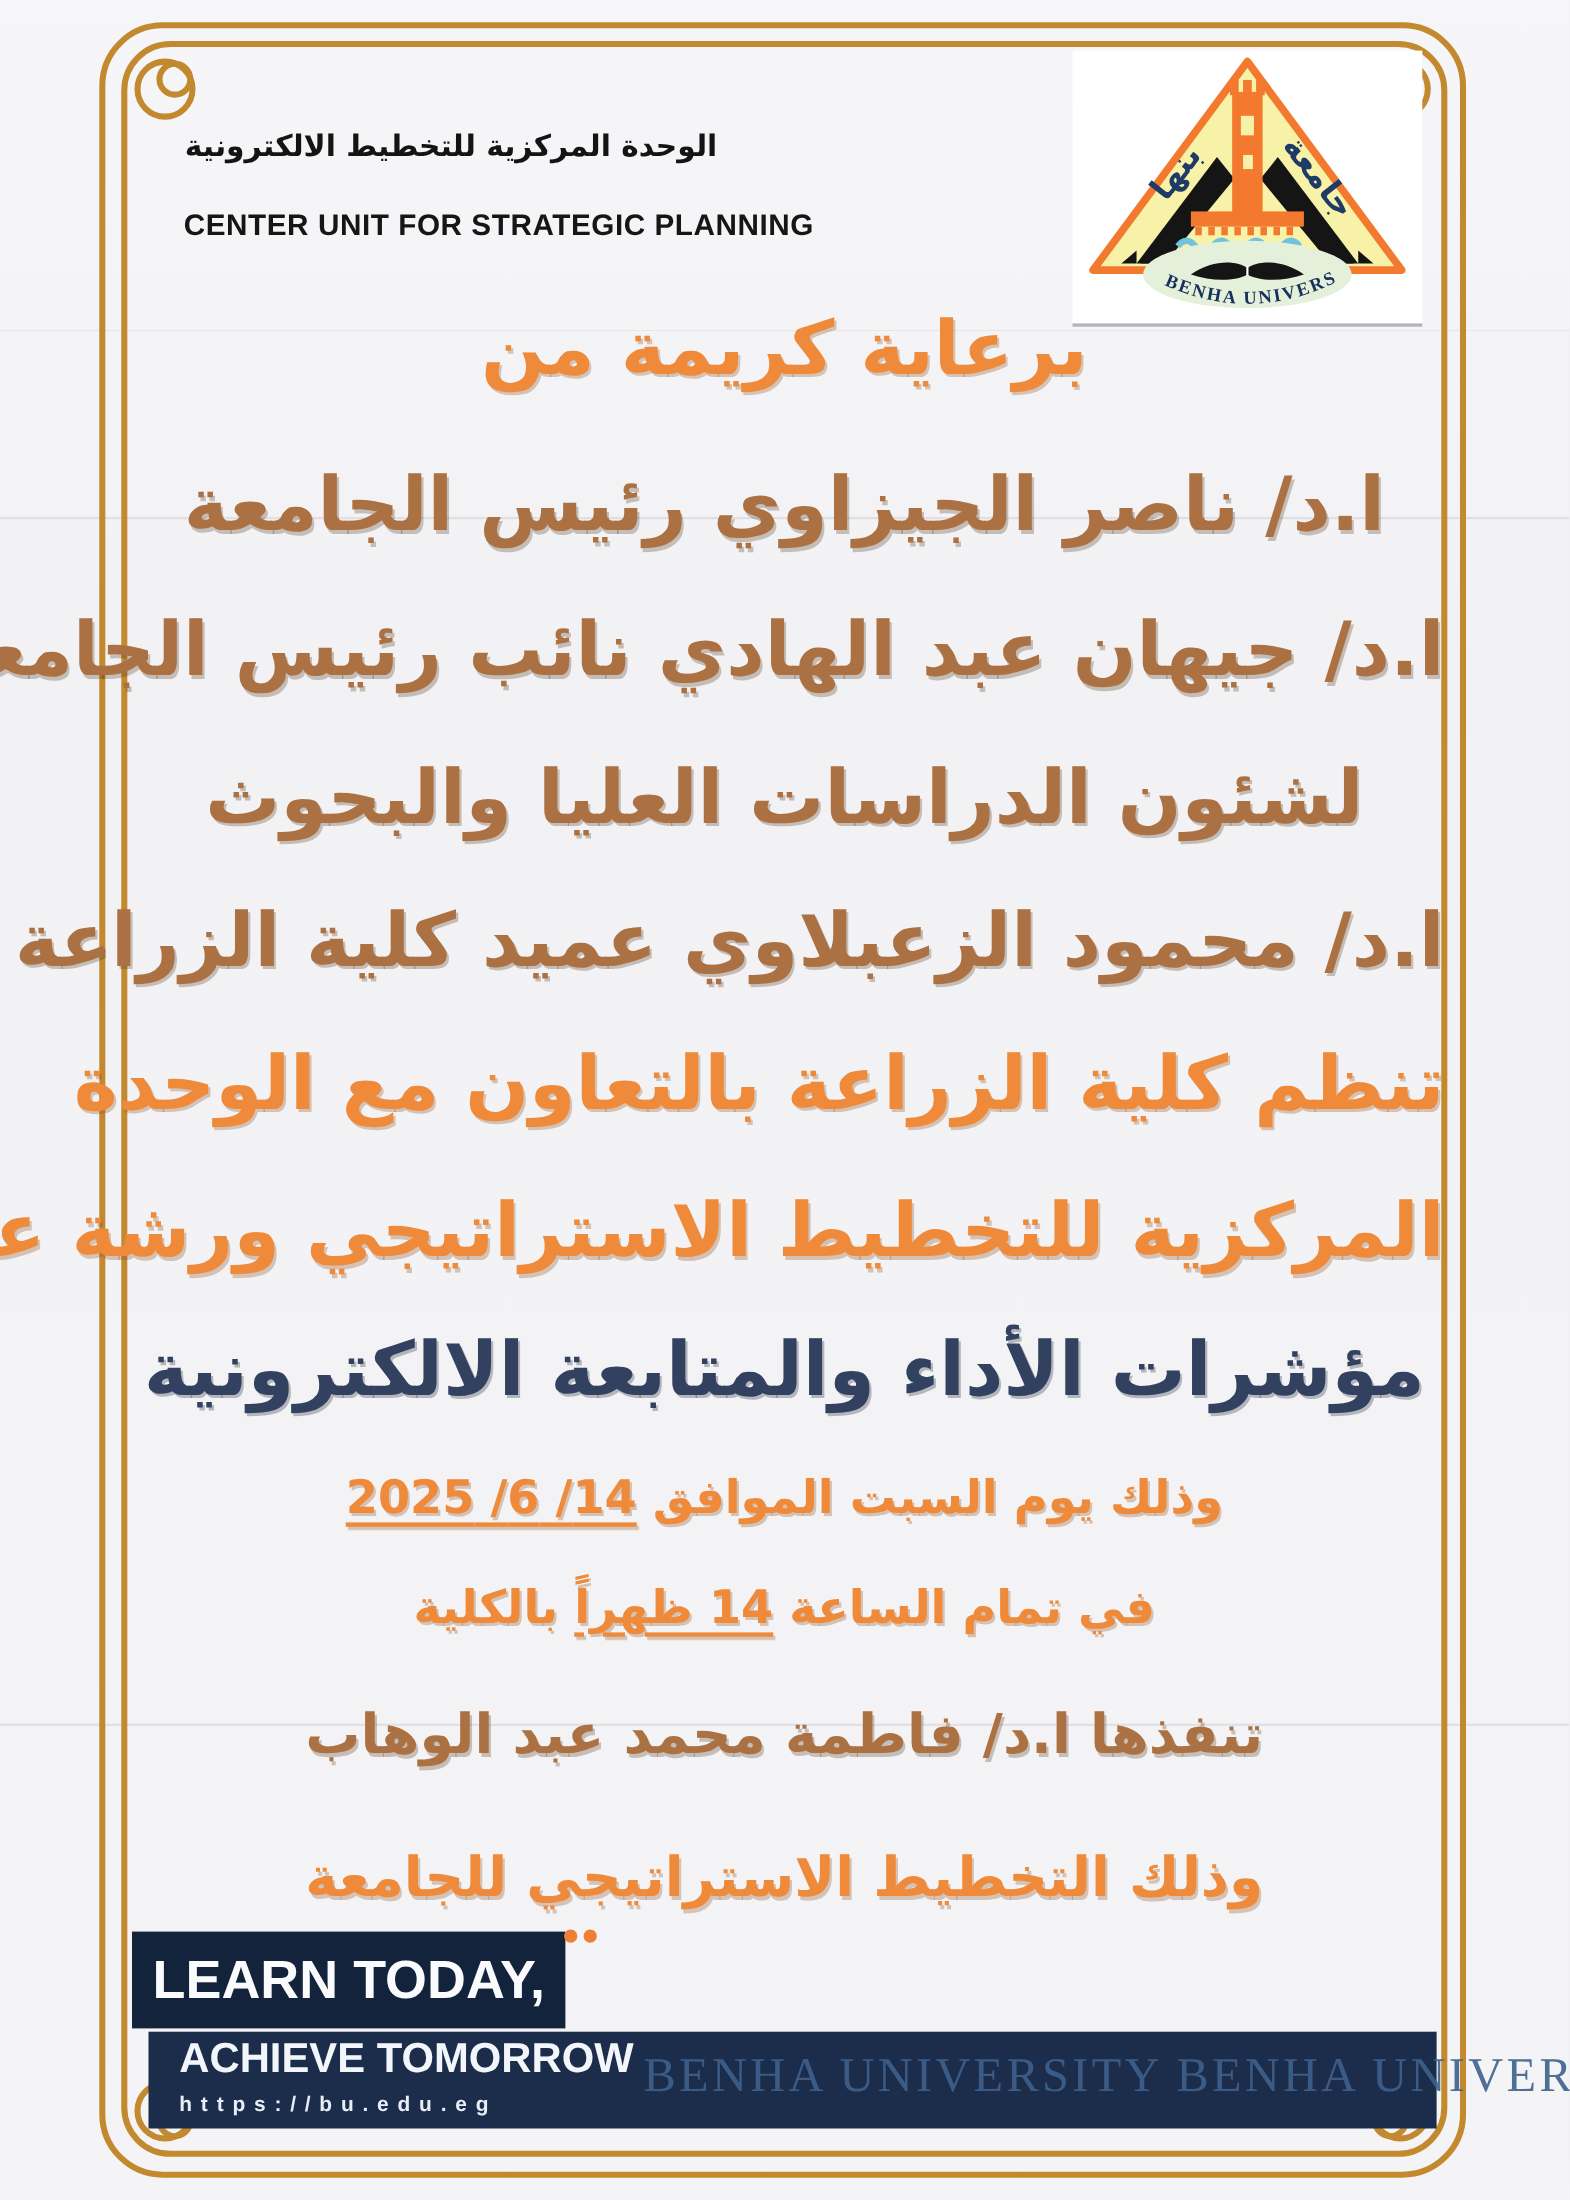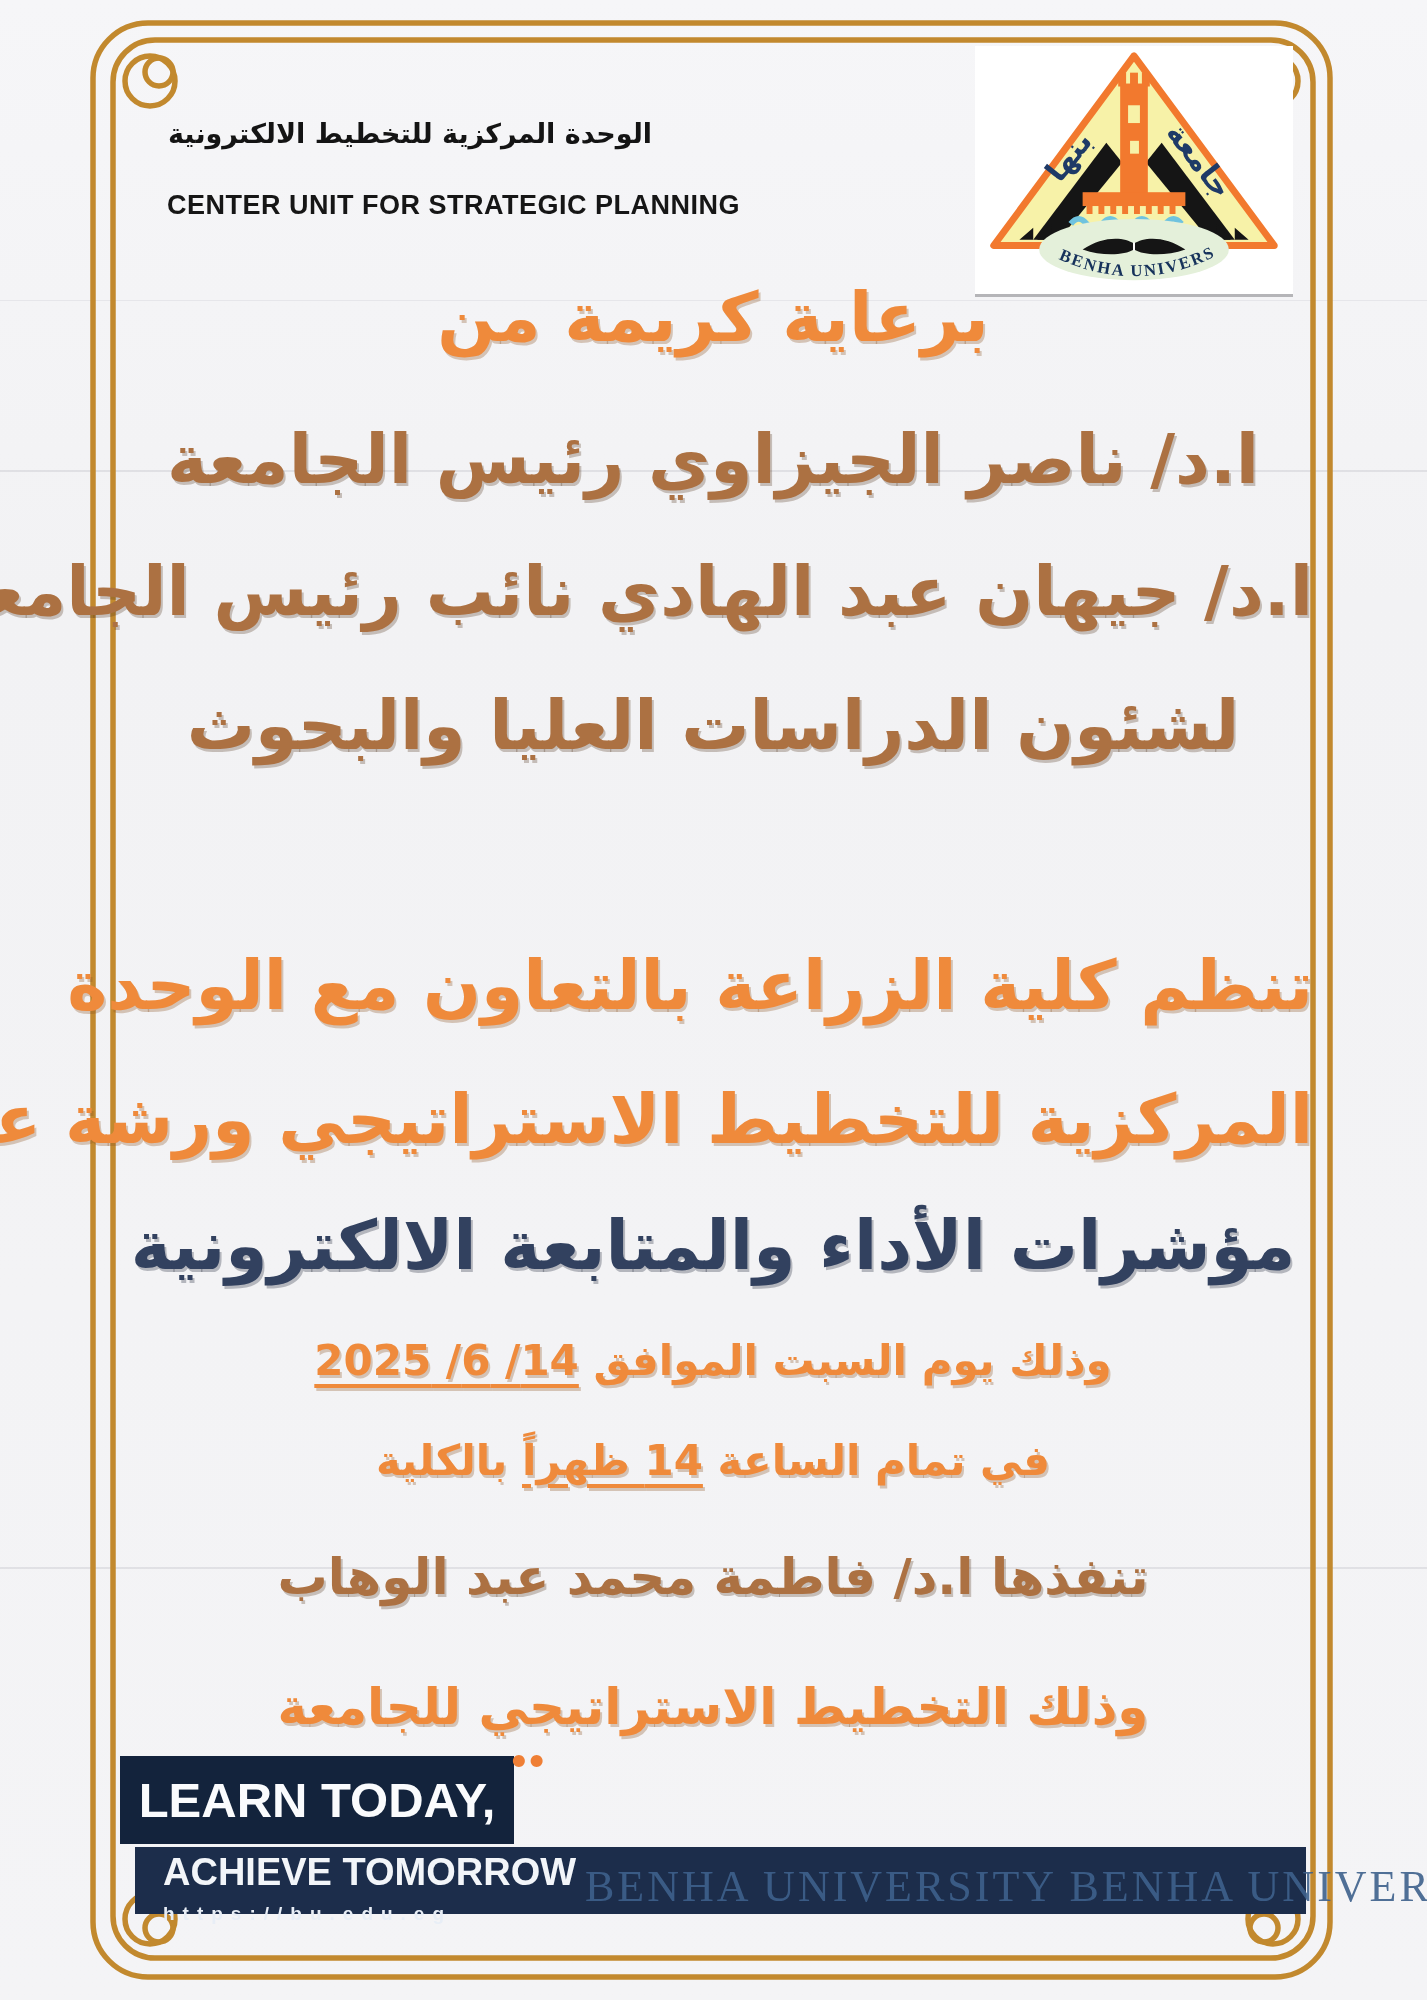--- a/index.html
+++ b/index.html
@@ -28,21 +28,21 @@
   .l0{top:278px;} .l1{top:420px;} .l2{top:552px;} .l3{top:686px;} .l4{top:816px;}
   .l5{top:946px;} .l6{top:1080px;} .l7{top:1206px;} .l8{top:1336px;} .l9{top:1436px;}
   .l10{top:1548px;} .l11{top:1678px;}
 
   .learn-box{position:absolute;left:120px;top:1756px;width:394px;height:88px;z-index:4;
              background:#13233C;display:flex;align-items:center;justify-content:center;
              font-family:"Liberation Sans",sans-serif;font-weight:bold;font-size:49px;color:#fafbfd;
              letter-spacing:0;}
   .quote-dots{position:absolute;left:508px;top:1742px;z-index:5;color:#EF7F35;font-size:34px;
               font-family:"DejaVu Sans",sans-serif;font-weight:bold;letter-spacing:-4px;}
-  .strip{position:absolute;left:135px;top:1847px;width:1171px;height:67px;z-index:4;background:#1C2D4B;}
+  .strip{position:absolute;left:135px;top:1847px;width:1171px;height:88px;z-index:4;background:#1C2D4B;}
   .achieve{position:absolute;left:28px;top:4px;font-family:"Liberation Sans",sans-serif;font-weight:bold;
            font-size:38px;color:#f2f5f9;white-space:nowrap;}
   .strip-url{position:absolute;left:28px;top:56px;font-family:Liberation Sans, sans-serif;font-weight:bold;
            font-size:19px;color:#e8eef6;letter-spacing:8px;white-space:nowrap;}
   .benha-strip{position:absolute;left:450px;top:14px;font-family:"Liberation Serif",serif;
            font-size:44px;color:#3E618C;letter-spacing:3px;white-space:nowrap;opacity:.9;}
 </style>
 </head>
 <body>
 
@@ -100,20 +100,21 @@
       <text font-family="Liberation Serif, serif" font-size="17" font-weight="bold" fill="#16325B" letter-spacing="2">
         <textPath href="#capArc" startOffset="8">BENHA UNIVERSITY</textPath>
       </text>
     </svg>
   </div>
 
   <div class="line l0 sz-lg orange">برعاية كريمة من</div>
   <div class="line l1 sz-lg brown">ا.د/ ناصر الجيزاوي رئيس الجامعة</div>
   <div class="line l2 sz-lg brown">ا.د/ جيهان عبد الهادي نائب رئيس الجامعة</div>
   <div class="line l3 sz-lg brown">لشئون الدراسات العليا والبحوث</div>
+  <div class="line l4 sz-lg brown">ا.د/ محمود الزعبلاوي عميد كلية الزراعة</div>
   <div class="line l5 sz-lg orange">تنظم كلية الزراعة بالتعاون مع الوحدة</div>
   <div class="line l6 sz-lg orange">المركزية للتخطيط الاستراتيجي ورشة عمل</div>
   <div class="line l7 sz-lg navy">مؤشرات الأداء والمتابعة الالكترونية</div>
   <div class="line l8 sz-md orange">
     <span>وذلك يوم السبت الموافق </span><span class="ul">14/ 6/ 2025</span>
   </div>
   <div class="line l9 sz-md orange">
     <span>في تمام الساعة </span><span class="ul">14 ظهراً</span><span> بالكلية</span>
   </div>
   <div class="line l10 sz-sm brown">تنفذها ا.د/ فاطمة محمد عبد الوهاب</div>

